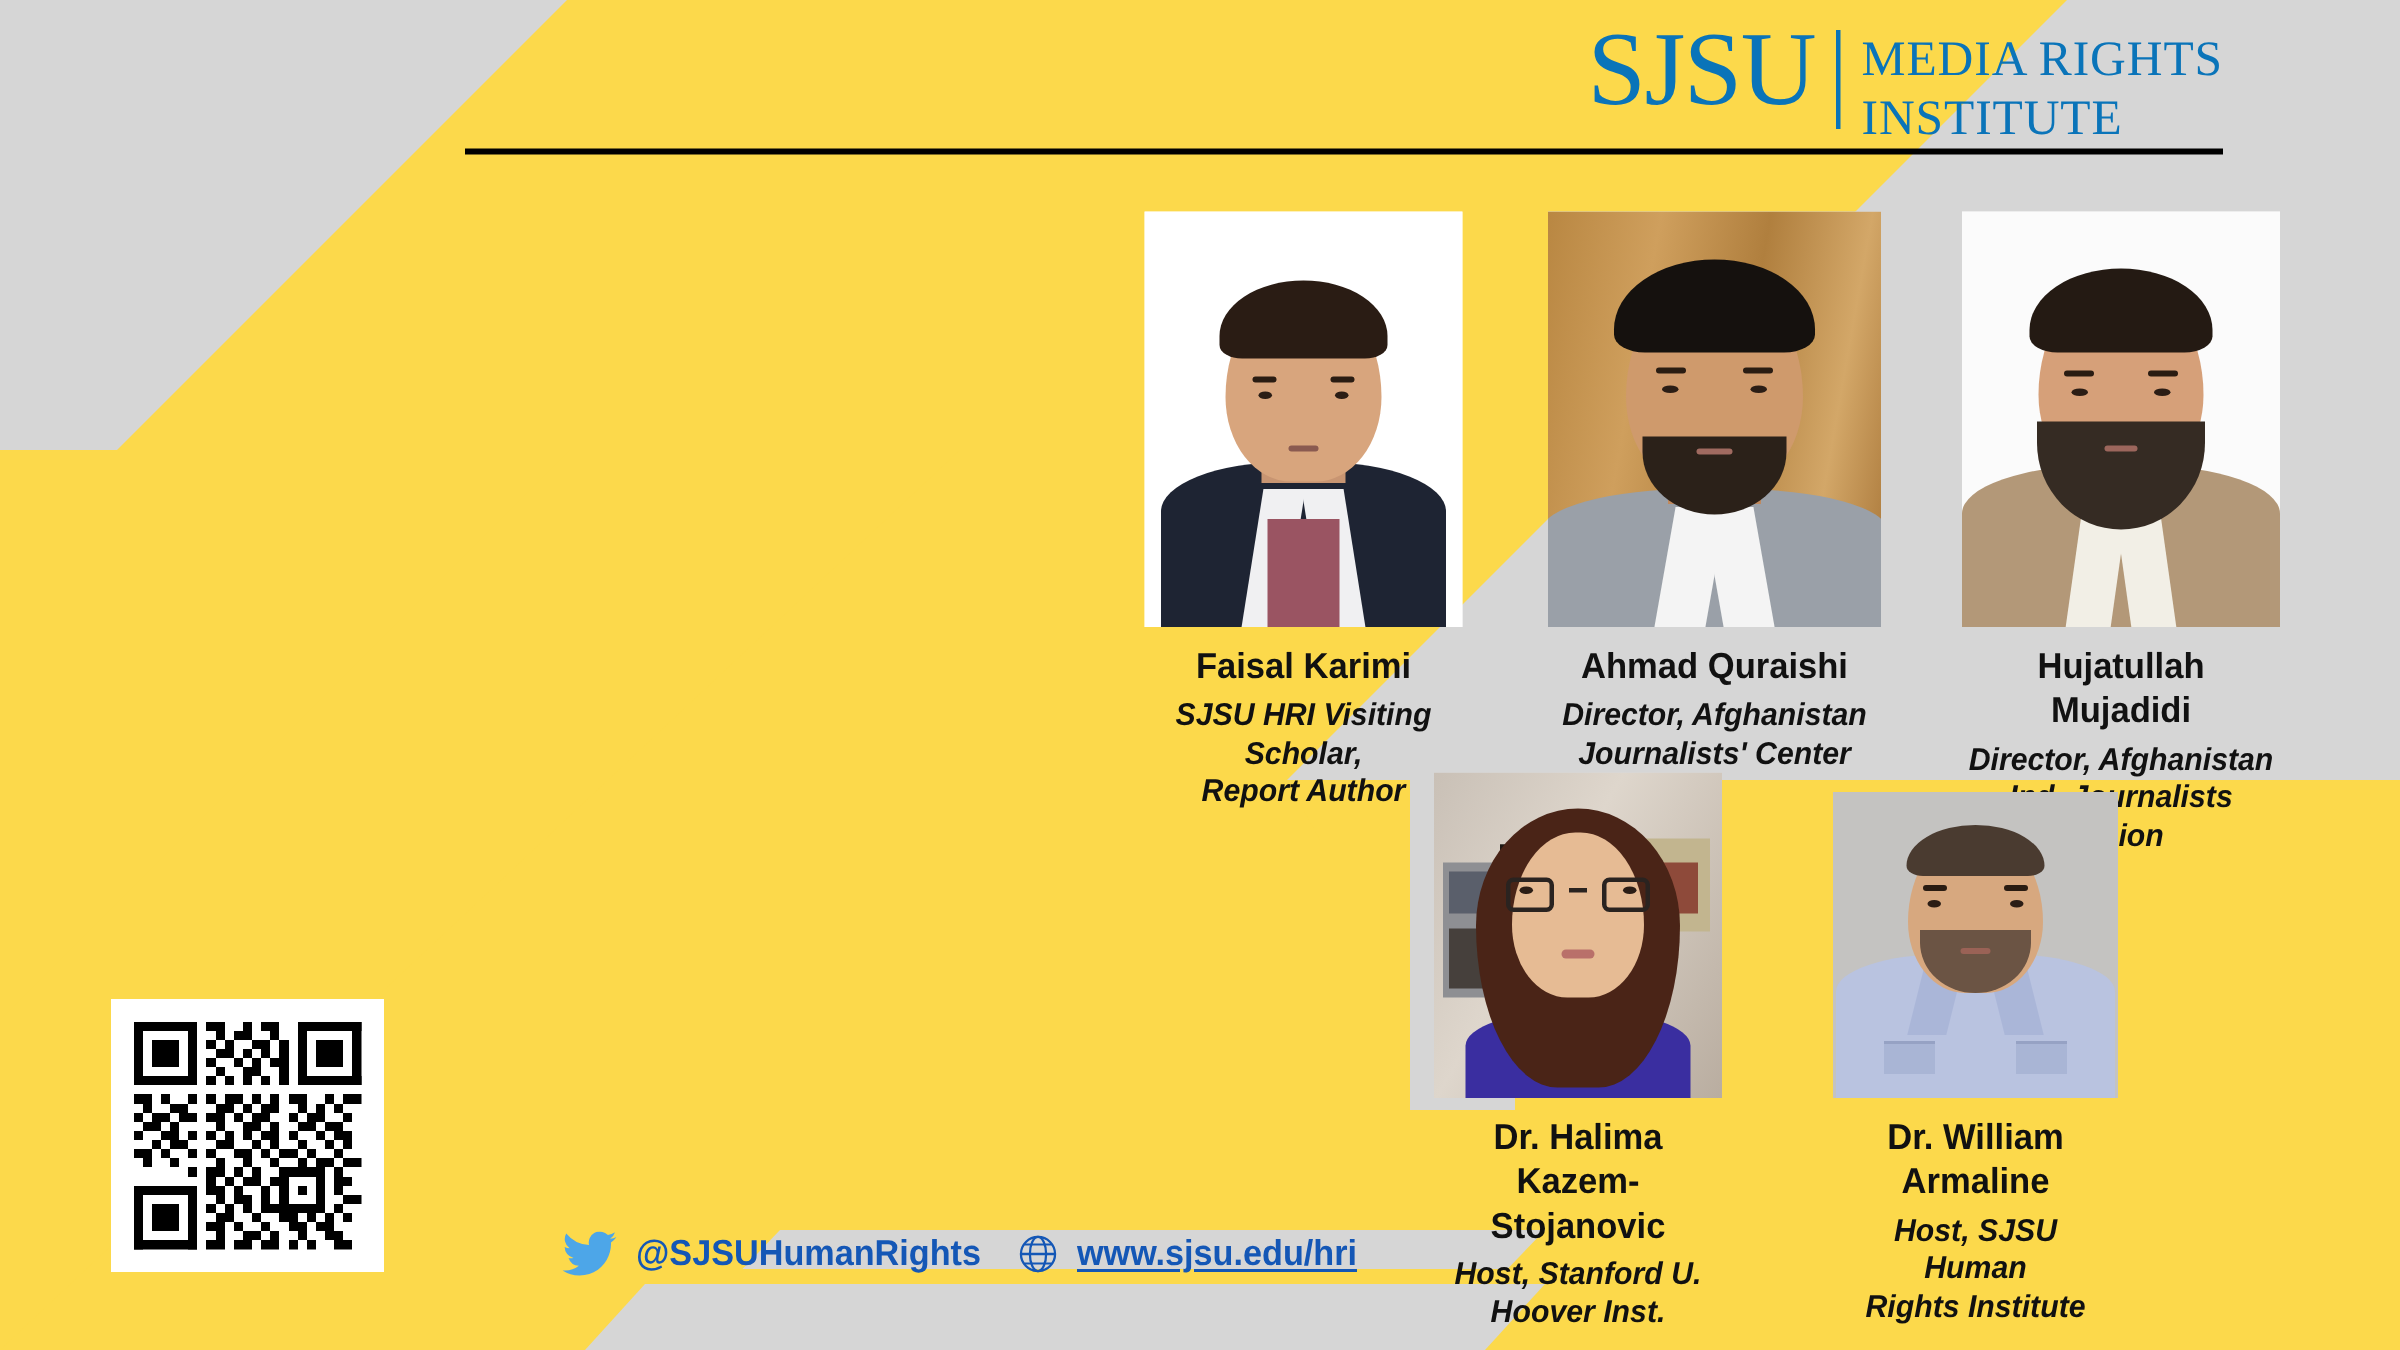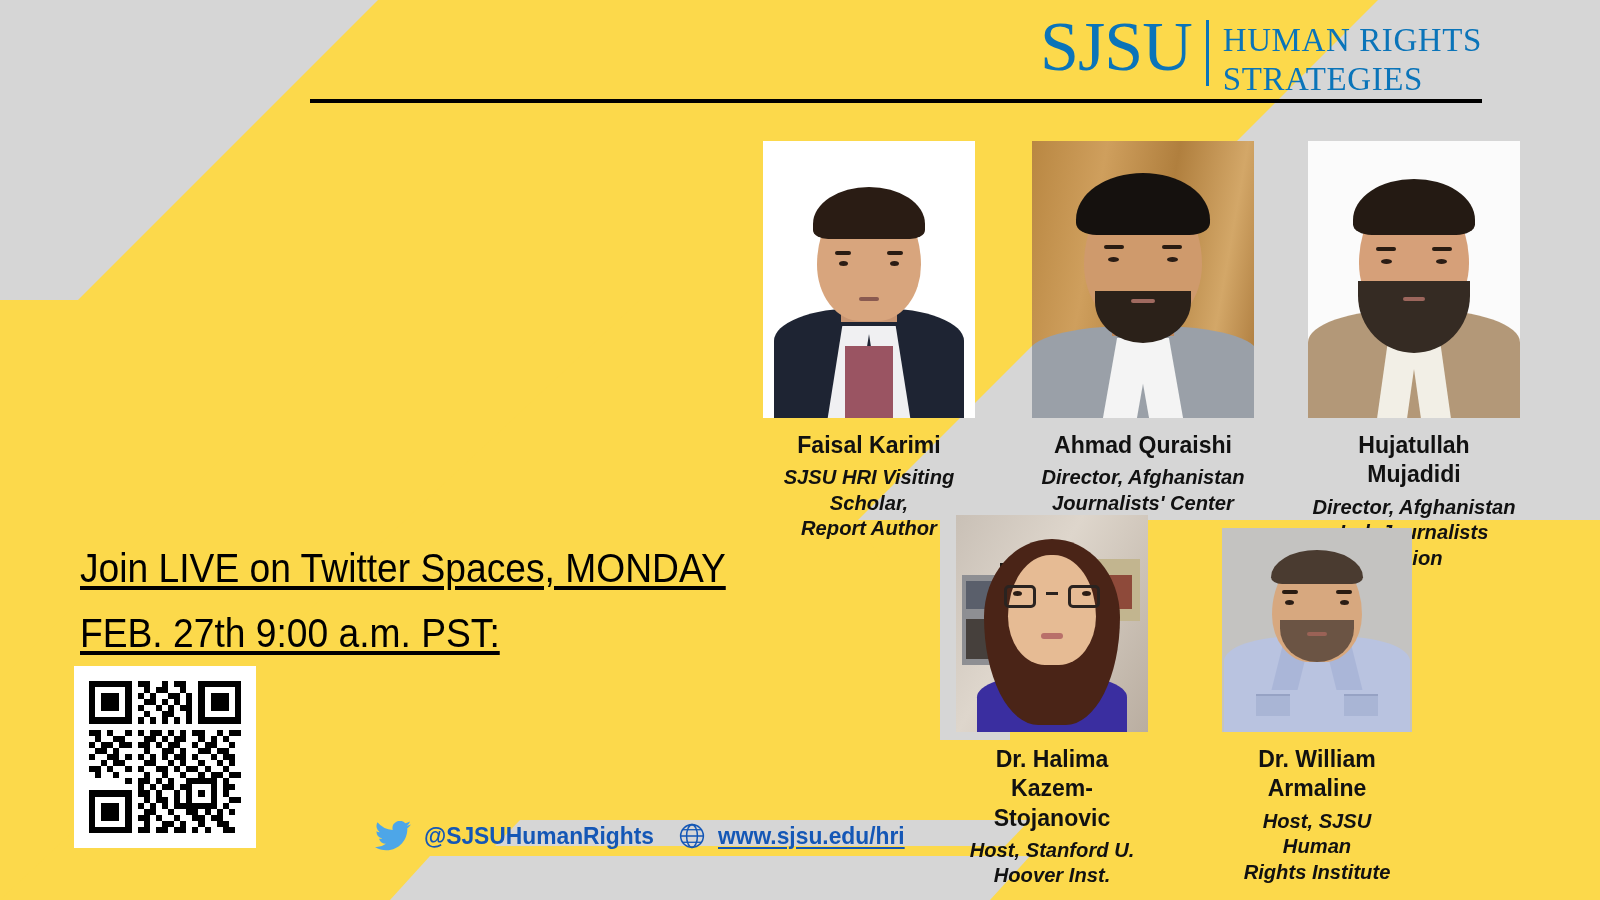--- a/index.html
+++ b/index.html
@@ -227,31 +227,27 @@
       <polygon points="0,300 380,300 0,680" fill="#FCD94B"></polygon>
 
       <polygon points="1600,0 1600,40 1560,0" fill="#D6D6D6"></polygon>
     </svg>
   </div>
 
   <div class="logo-wrap">
     <div class="logo-sjsu">SJSU</div>
     <div class="logo-divider"></div>
     <div class="logo-hri">
-      <div>HUMAN RIGHTS</div>
-      <div>STRATEGIES</div>
+      <div>MEDIA RIGHTS</div>
+      <div>INSTITUTE</div>
     </div>
   </div>
   <div class="hr-rule"></div>
 
 
-  <div class="event-block">
-    <div class="event-line"><span>Join LIVE on Twitter Spaces, MONDAY</span></div>
-    <div class="event-line"><span>FEB. 27th 9:00 a.m. PST: </span></div>
-  </div>
 
   <div class="qr-box">
     <svg viewBox="0 0 25 25" shape-rendering="crispEdges">
       <rect width="25" height="25" fill="#ffffff"></rect>
       <g fill="#000000">
 
         <rect x="0" y="0" width="7" height="1"></rect>
           <rect x="0" y="6" width="7" height="1"></rect>
         <rect x="0" y="0" width="1" height="7"></rect>
           <rect x="6" y="0" width="1" height="7"></rect>

